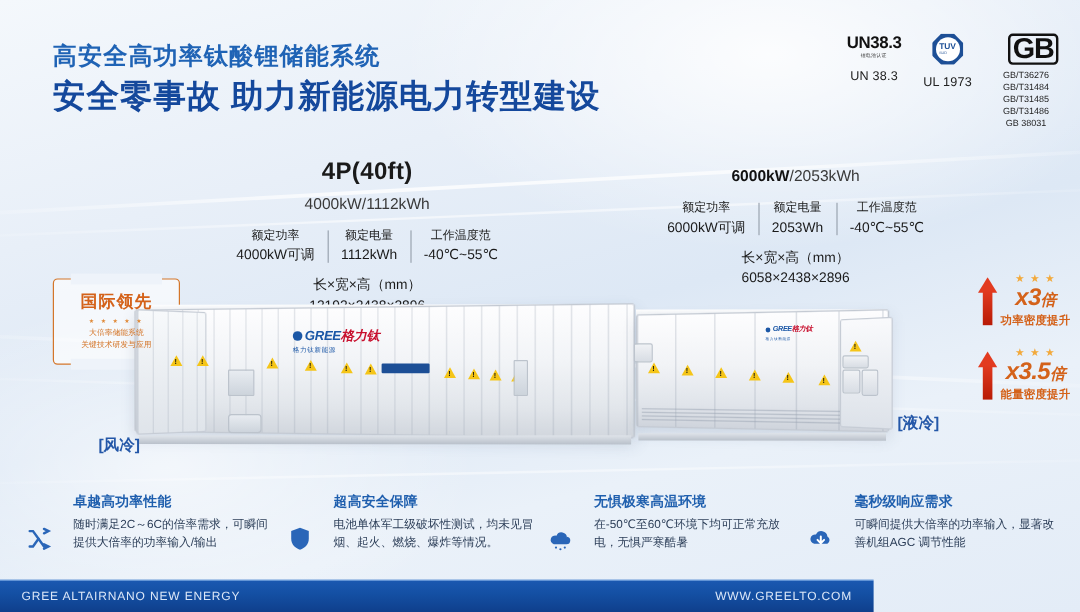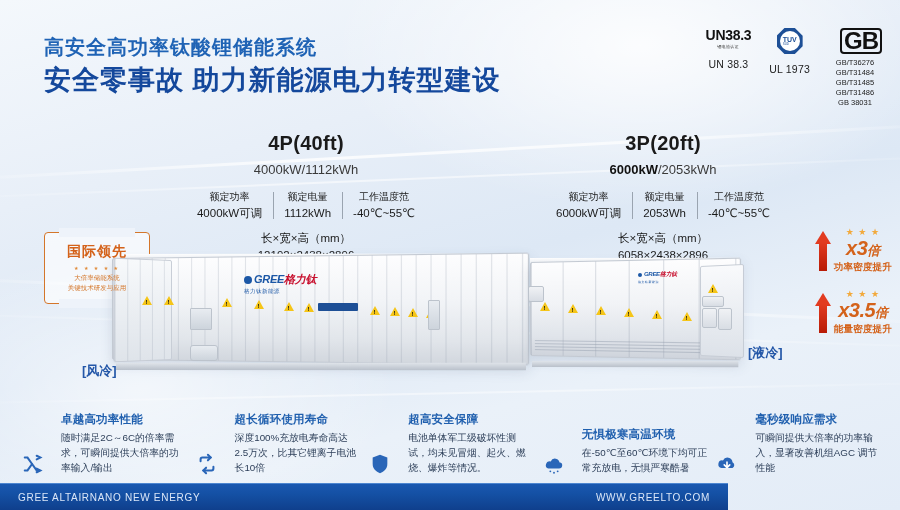--- a/index.html
+++ b/index.html
@@ -222,21 +222,20 @@
         <div class="v">-40℃~55℃</div>
       </div>
     </div>
     <div class="dims">
       <div>长×宽×高（mm）</div>
       <div>12192×2438×2896</div>
     </div>
   </div>
 
   <div class="prod p-right">
-    <div class="p-name">3P(20ft)</div>
     <div class="p-sub">
       <b>6000kW</b><span>/</span><span>2053kWh</span>
     </div>
     <div class="specs">
       <div class="spec">
         <div class="k">额定功率</div>
         <div class="v">6000kW可调</div>
       </div>
       <div class="spec">
         <div class="k">额定电量</div>
@@ -360,34 +359,20 @@
           <path d="M16 3l4 2-4 2"></path>
             <path d="M16 17l4 2-4 2"></path>
         </svg>
       </div>
       <div class="f-txt">
         <div class="f-title">卓越高功率性能</div>
         <div class="f-desc">随时满足2C～6C的倍率需求，可瞬间提供大倍率的功率输入/输出</div>
       </div>
     </div>
 
-    <div class="feat">
-      <div class="f-ico">
-        <svg viewBox="0 0 24 24" fill="none" stroke="currentColor" stroke-width="2.2" stroke-linecap="round">
-          <path d="M5 9V7a2 2 0 0 1 2-2h9"></path>
-            <path d="M19 15v2a2 2 0 0 1-2 2H8"></path>
-          <path d="M13 2l3 3-3 3"></path>
-            <path d="M11 22l-3-3 3-3"></path>
-        </svg>
-      </div>
-      <div class="f-txt">
-        <div class="f-title">超长循环使用寿命</div>
-        <div class="f-desc">深度100%充放电寿命高达2.5万次，比其它锂离子电池长10倍</div>
-      </div>
-    </div>
 
     <div class="feat">
       <div class="f-ico">
         <svg viewBox="0 0 24 24" fill="currentColor">
           <path d="M12 2l8 3v7c0 5-3.5 8.5-8 10-4.5-1.5-8-5-8-10V5l8-3z"></path>
         </svg>
       </div>
       <div class="f-txt">
         <div class="f-title">超高安全保障</div>
         <div class="f-desc">电池单体军工级破坏性测试，均未见冒烟、起火、燃烧、爆炸等情况。</div>

